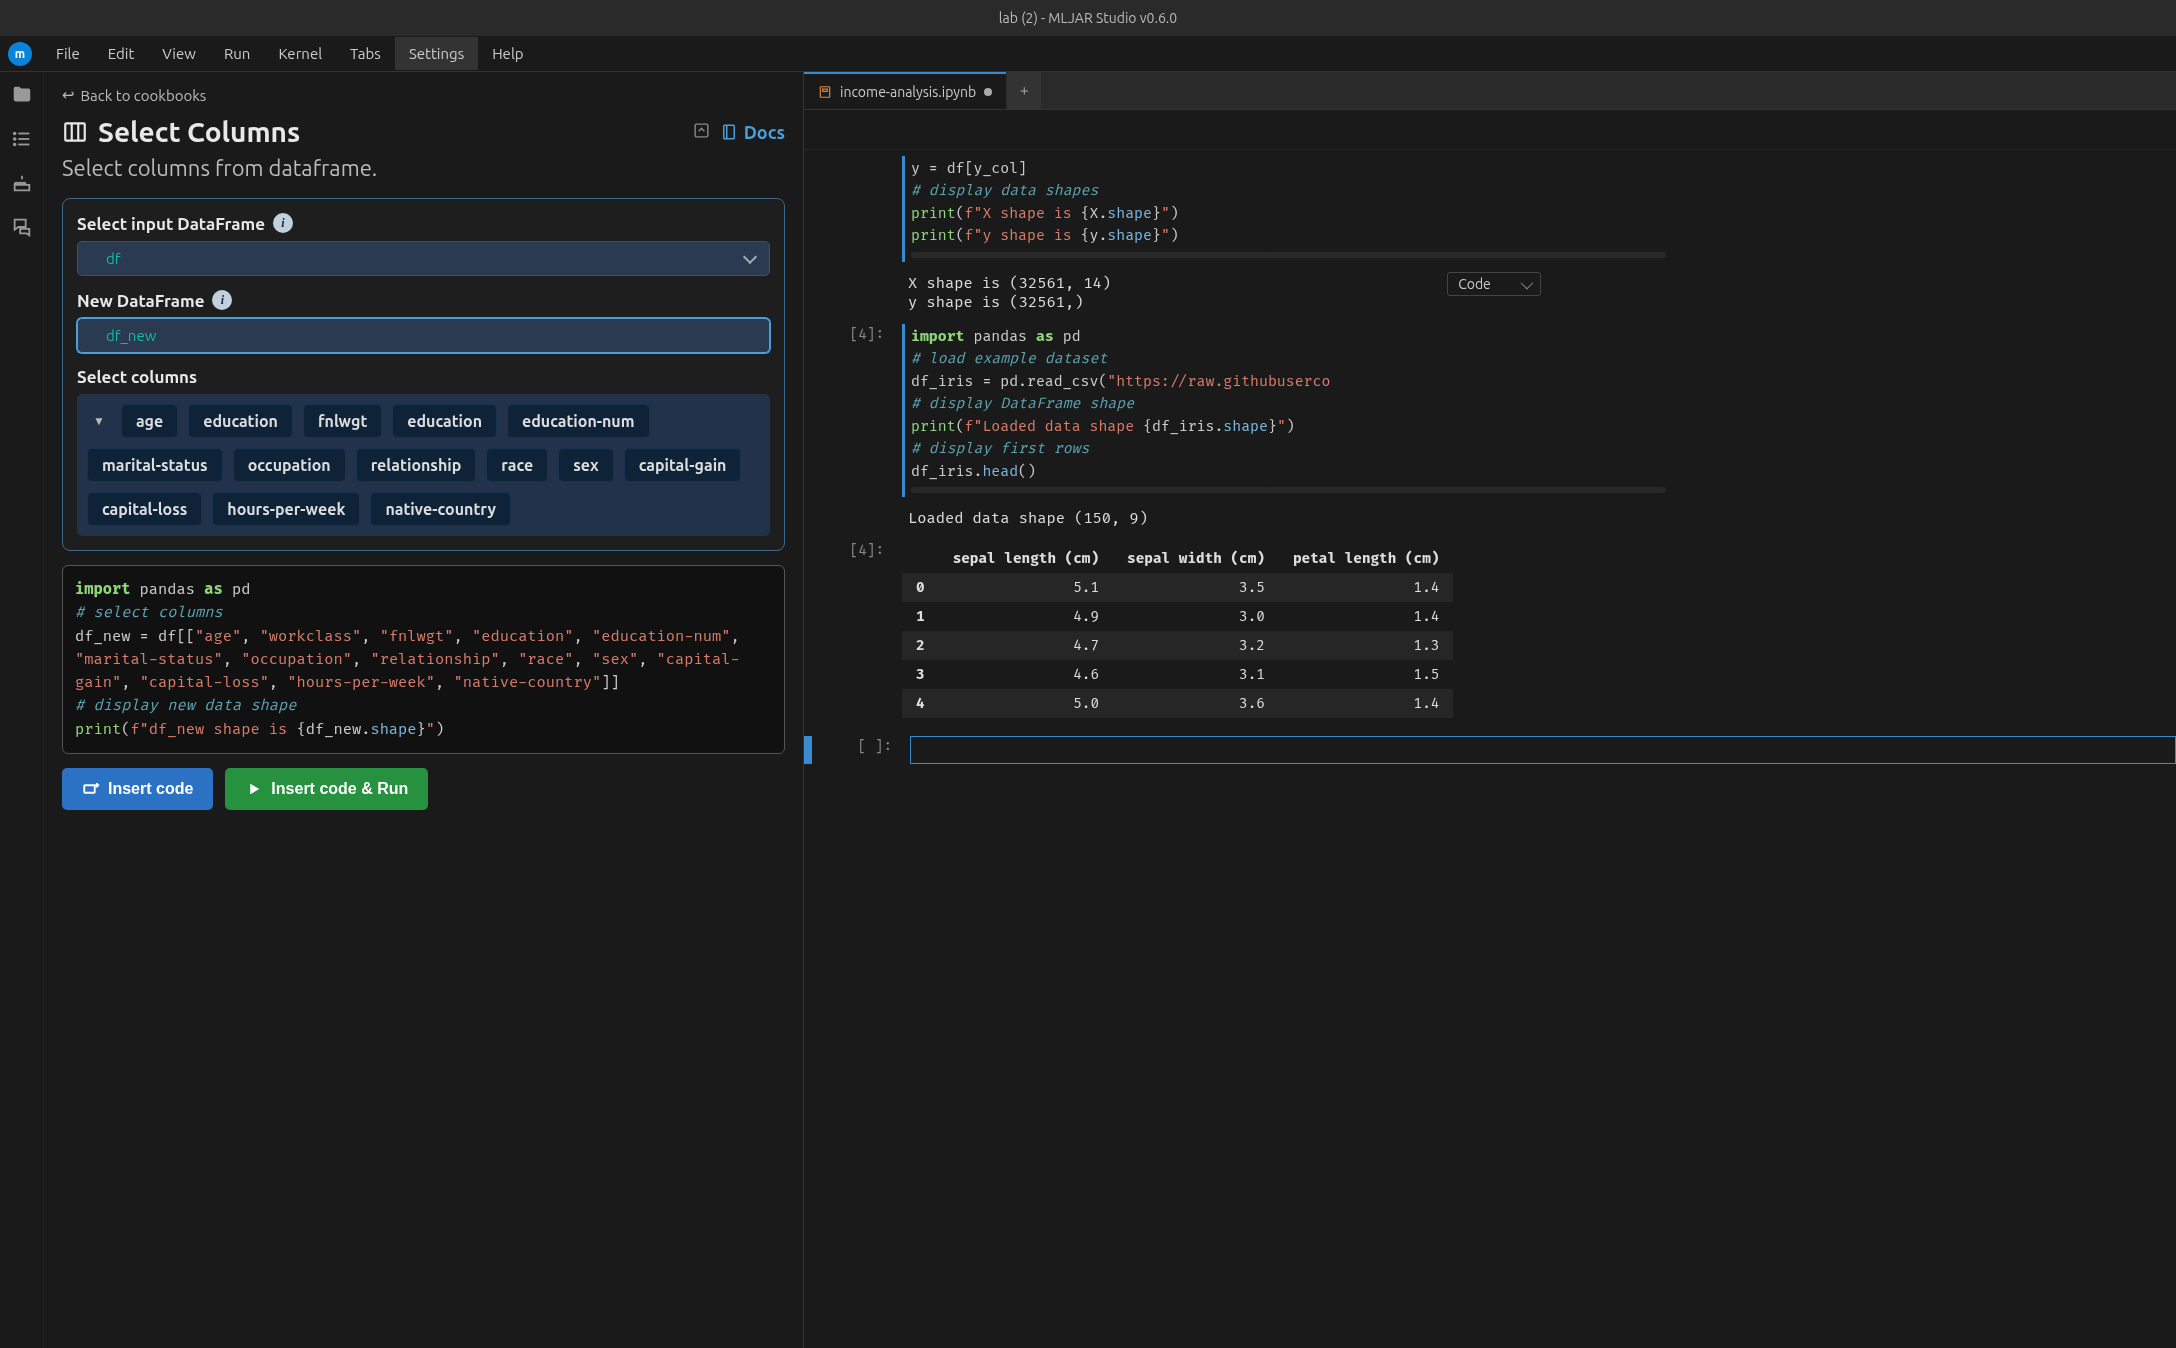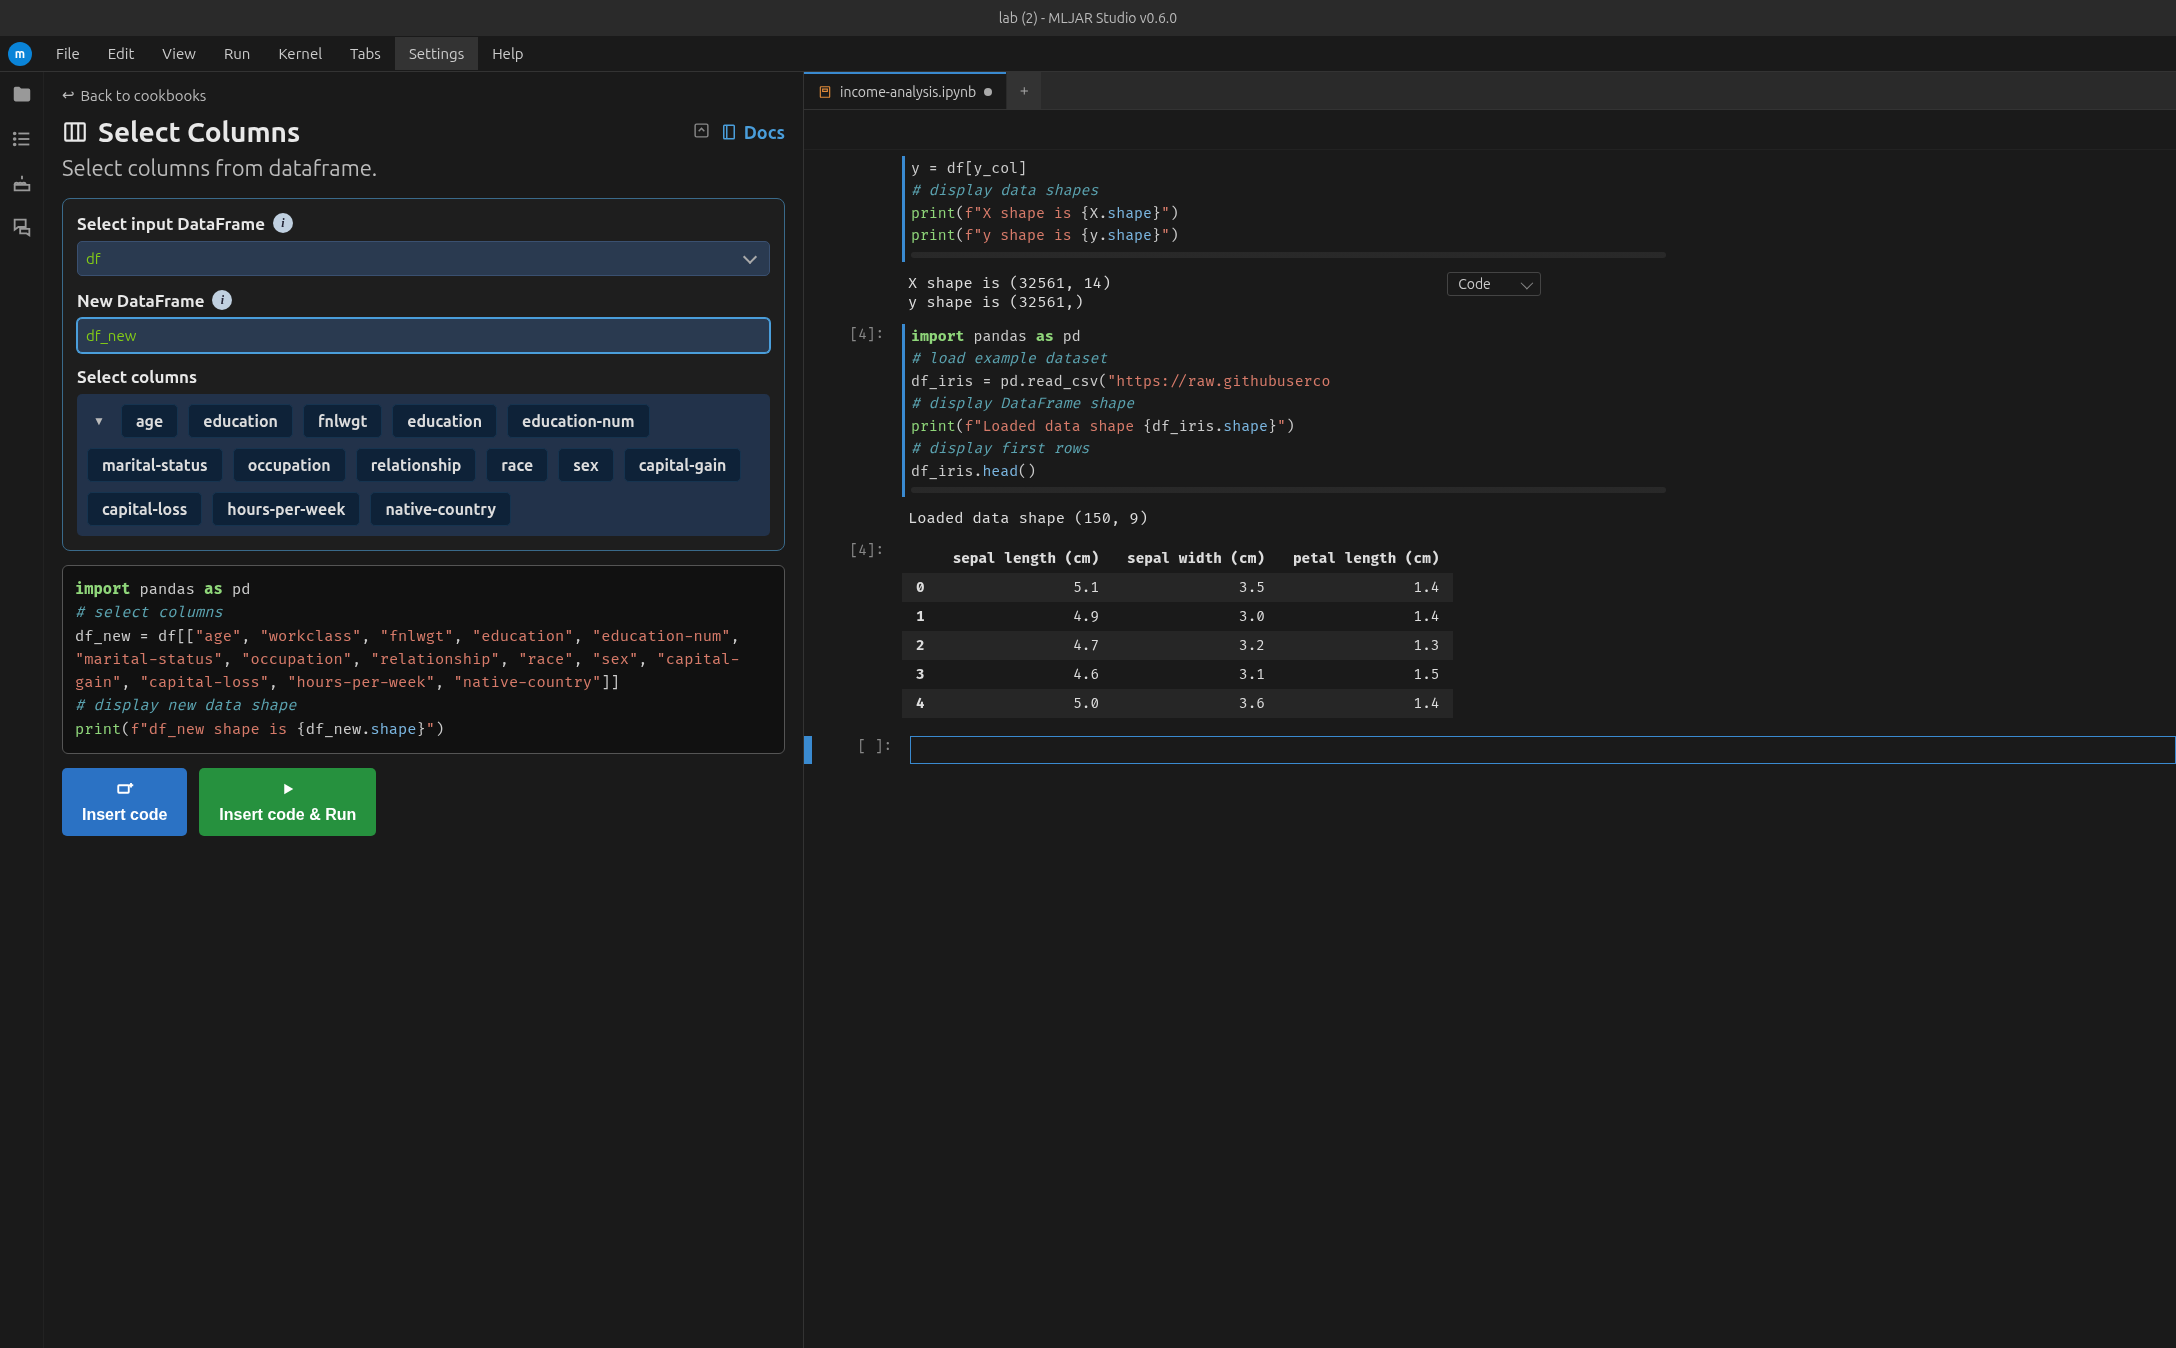--- a/index.html
+++ b/index.html
@@ -99,22 +99,22 @@
   }
 
   .field-label { font-size: 17px; font-weight: 700; color: #e8e8e8; margin-bottom: 8px; display: flex; align-items: center; gap: 8px; }
   .info-badge { display: inline-flex; width: 20px; height: 20px; border-radius: 50%; background: #c0d0e0; color: #223; align-items: center; justify-content: center; font-style: italic; font-weight: 900; font-family: Georgia, serif; font-size: 12px; }
 
   .select-wrap, .text-input {
     width: 100%;
     background: #2a3a50;
     border: 1px solid #3a5070;
     border-radius: 5px;
-    padding: 8px 8px;
-    color: #84cc16;
+    padding: 8px 28px;
+    color: #14b8a6;
     font-size: 15px;
     margin-bottom: 14px;
     position: relative;
   }
   .select-wrap::after {
     content: "";
     position: absolute; right: 14px; top: 50%;
     width: 8px; height: 8px;
     border-right: 2px solid #aaa; border-bottom: 2px solid #aaa;
     transform: translateY(-70%) rotate(45deg);
@@ -155,21 +155,21 @@
     margin-bottom: 14px;
     color: #ccc;
   }
   .tok-kw  { color: #8fd67a; font-weight: bold; }
   .tok-com { color: #5ba3b0; font-style: italic; }
   .tok-str { color: #d77b6a; }
   .tok-fn  { color: #8fd67a; }
   .tok-attr{ color: #7bb6e0; }
 
   .actions { display: flex; gap: 12px; }
-  .btn { border: none; border-radius: 5px; padding: 12px 20px; font-size: 16px; font-weight: 600; color: white; cursor: pointer; display: flex; align-items: center; gap: 8px; flex-direction: column; }
+  .btn { border: none; border-radius: 5px; padding: 12px 20px; font-size: 16px; font-weight: 600; color: white; cursor: pointer; display: flex; align-items: center; gap: 8px; }
   .btn-blue  { background: #2b72c4; }
   .btn-green { background: #26913e; }
   .btn svg { width: 18px; height: 18px; }
 
   
   .right-panel {
     flex: 1;
     display: flex;
     flex-direction: column;
     background: #1a1a1a;

